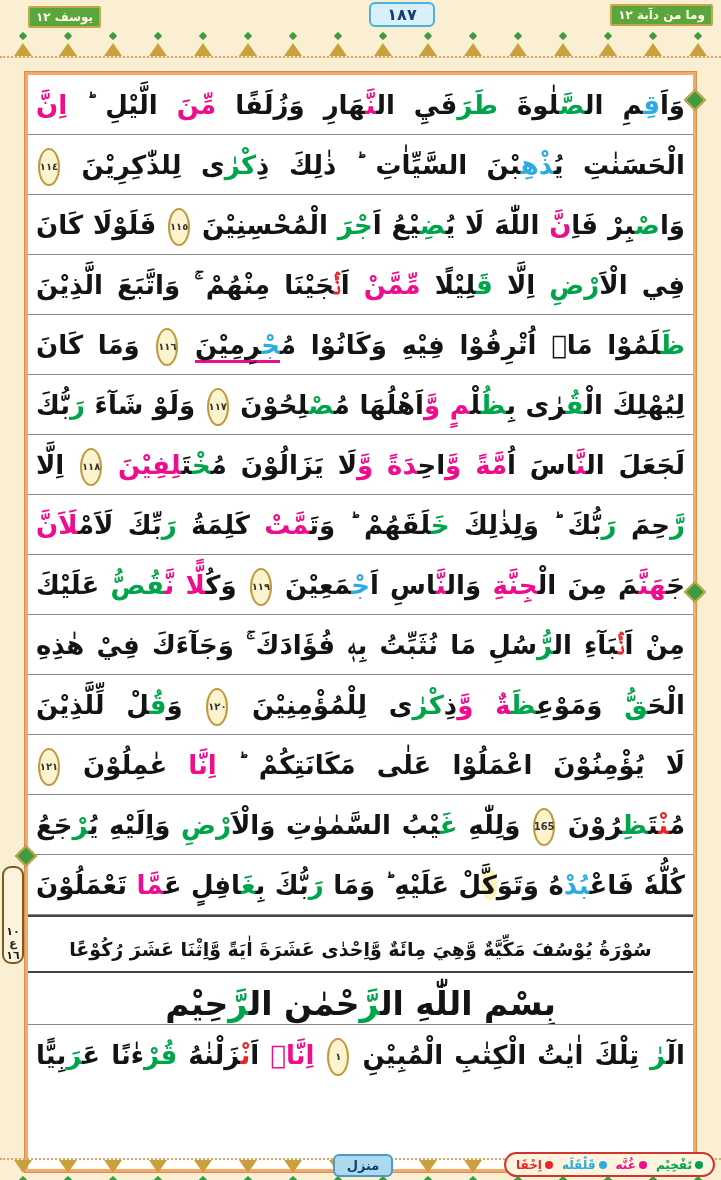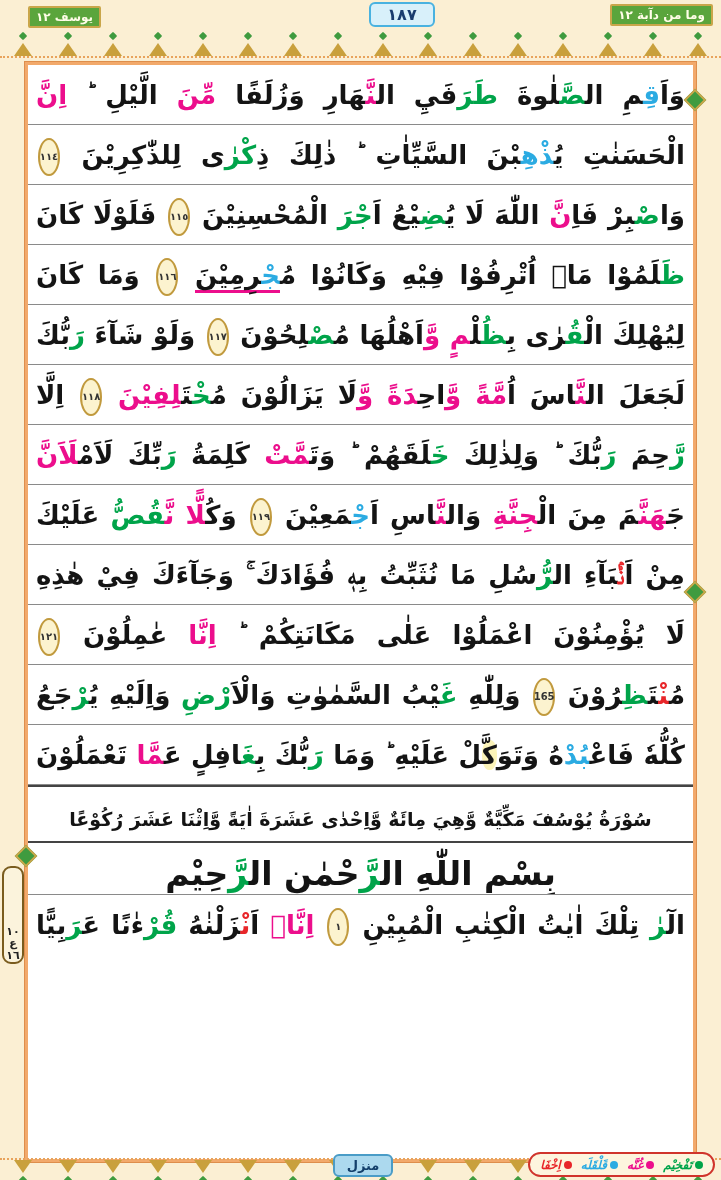--- a/index.html
+++ b/index.html
@@ -26,21 +26,21 @@
   }
   .pill-right{top:4px;right:8px;}
   .pill-left{top:6px;left:28px;}
   .page-num{
     position:absolute;top:2px;left:329px;width:66px;height:25px;box-sizing:border-box;
     background:#D8F0FA;border:2px solid #49B2E0;border-radius:6px;
     color:#1A3C6E;font-weight:700;font-size:16px;line-height:21px;text-align:center;margin-left:40px;
   }
   
   .frame{
-    position:absolute;left:25px;top:62px;width:671px;height:1100px;box-sizing:border-box;
+    position:absolute;left:25px;top:72px;width:671px;height:1100px;box-sizing:border-box;
     background:#FFFFFF;border:3px solid #F2A96B;box-shadow:0 0 0 1px #DE8E4C;
   }
   .rows{position:absolute;inset:0;display:flex;flex-direction:column;}
   .qline{
     direction:rtl;unicode-bidi:embed;
     height:60px;line-height:60px;box-sizing:border-box;overflow:hidden;
     padding:0 8px;border-bottom:1px solid #8a8a8a;
     font-weight:700;font-size:26px;color:#141414;
     text-align:justify;text-align-last:justify;
   }
@@ -71,21 +71,21 @@
     display:flex;flex-direction:column;align-items:center;justify-content:flex-end;
     color:#222;font-weight:700;font-size:11px;line-height:12px;text-align:center;
   }
   
   .legend{
     position:absolute;right:6px;bottom:3px;height:25px;box-sizing:border-box;
     background:#FDF5DE;border:2px solid #D0342C;border-radius:13px;
     display:flex;flex-direction:row-reverse;align-items:center;gap:9px;padding:0 10px;
     direction:rtl;
   }
-  .legend-item{display:flex;align-items:center;gap:3px;font-size:12px;font-weight:700;font-style:italic;}
+  .legend-item{display:flex;align-items:center;gap:3px;font-size:12px;font-weight:700;}
   .legend-dot{width:8px;height:8px;border-radius:50%;}
   .manzil{
     position:absolute;left:333px;bottom:3px;width:60px;height:23px;box-sizing:border-box;
     background:#ACD9EE;border:2px solid #4A9CC7;border-radius:6px;
     color:#14406B;font-weight:700;font-size:13px;line-height:19px;text-align:center;
   }
 </style>
 </head>
 <body>
 
@@ -146,26 +146,28 @@
 <div class="pill pill-left">
   <span>يوسف ١٢</span>
 </div>
 <div class="page-num">١٨٧</div>
 
 <div class="frame">
   <div class="rows" id="rows">
       <div class="qline"><span>وَاَ</span><span class="seg-b">قِ</span><span>مِ ال</span><span class="seg-g">صَّ</span><span>لٰوةَ </span><span class="seg-g">طَرَ</span><span>فَيِ ال</span><span class="seg-p">نَّ</span><span>هَارِ وَزُلَفًا </span><span class="seg-p">مِّنَ</span><span> الَّيْلِ ؕ </span><span class="seg-p">اِنَّ</span></div>
       <div class="qline"><span>الْحَسَنٰتِ يُ</span><span class="seg-b">ذْهِ</span><span>بْنَ السَّيِّاٰتِ ؕ ذٰلِكَ ذِ</span><span class="seg-g">كْرٰ</span><span>ى لِلذّٰكِرِيْنَ </span><span class="ayah-marker">١١٤</span></div>
       <div class="qline"><span>وَا</span><span class="seg-g">صْ</span><span>بِرْ فَاِ</span><span class="seg-p">نَّ</span><span> اللّٰهَ لَا يُ</span><span class="seg-g">ضِ</span><span>يْعُ اَ</span><span class="seg-g">جْرَ</span><span> الْمُحْسِنِيْنَ </span><span class="ayah-marker">١١٥</span><span> فَلَوْلَا كَانَ</span></div>
+      <div class="qline"><span>فِي الْاَ</span><span class="seg-g">رْضِ</span><span> اِلَّا </span><span class="seg-g">قَ</span><span>لِيْلًا </span><span class="seg-p">مِّمَّنْ</span><span> اَ</span><span class="seg-r">نْۢ</span><span>جَيْنَا مِنْهُمْ ۚ وَاتَّبَعَ الَّذِيْنَ</span></div>
       <div class="qline"><span class="seg-g">ظَ</span><span>لَمُوْا مَاۤ اُتْرِفُوْا فِيْهِ وَكَانُوْا مُ</span><span class="seg-b u-pink">جْ</span><span class="u-pink">رِمِيْنَ</span><span> </span><span class="ayah-marker">١١٦</span><span> وَمَا كَانَ </span></div>
       <div class="qline"><span>لِيُهْلِكَ الْ</span><span class="seg-g">قُ</span><span>رٰى بِ</span><span class="seg-g">ظُ</span><span>لْ</span><span class="seg-p">مٍ وَّ</span><span>اَهْلُهَا مُ</span><span class="seg-g">صْ</span><span>لِحُوْنَ </span><span class="ayah-marker">١١٧</span><span> وَلَوْ شَآءَ </span><span class="seg-g">رَ</span><span>بُّكَ</span></div>
       <div class="qline"><span>لَجَعَلَ ال</span><span class="seg-p">نَّ</span><span>اسَ اُ</span><span class="seg-p">مَّةً وَّ</span><span>احِ</span><span class="seg-p">دَةً وَّ</span><span>لَا يَزَالُوْنَ مُ</span><span class="seg-g">خْ</span><span>تَ</span><span class="seg-p">لِفِيْنَ</span><span> </span><span class="ayah-marker">١١٨</span><span> اِلَّا مَنْ</span></div>
       <div class="qline"><span class="seg-g">رَّ</span><span>حِمَ </span><span class="seg-g">رَ</span><span>بُّكَ ؕ وَلِذٰلِكَ </span><span class="seg-g">خَ</span><span>لَقَهُمْ ؕ وَتَ</span><span class="seg-p">مَّتْ</span><span> كَلِمَةُ </span><span class="seg-g">رَ</span><span>بِّكَ لَاَمْ</span><span class="seg-p">لَاَنَّ</span></div>
       <div class="qline"><span>جَ</span><span class="seg-p">هَنَّ</span><span>مَ مِنَ الْ</span><span class="seg-p">جِنَّةِ</span><span> وَال</span><span class="seg-p">نَّ</span><span>اسِ اَ</span><span class="seg-b">جْ</span><span>مَعِيْنَ </span><span class="ayah-marker">١١٩</span><span> وَكُ</span><span class="seg-p">لًّا نَّ</span><span class="seg-g">قُصُّ</span><span> عَلَيْكَ</span></div>
       <div class="qline"><span>مِنْ اَ</span><span class="seg-r">نْۢ</span><span>بَآءِ ال</span><span class="seg-g">رُّ</span><span>سُلِ مَا نُثَبِّتُ بِهٖ فُؤَادَكَ ۚ وَجَآءَكَ فِيْ هٰذِهِ</span></div>
+      <div class="qline"><span>الْحَ</span><span class="seg-g">قُّ</span><span> وَمَوْعِ</span><span class="seg-g">ظَ</span><span class="seg-p">ةٌ وَّ</span><span>ذِ</span><span class="seg-g">كْرٰ</span><span>ى لِلْمُؤْمِنِيْنَ </span><span class="ayah-marker">١٢٠</span><span> وَ</span><span class="seg-g">قُ</span><span>لْ لِّلَّذِيْنَ</span></div>
       <div class="qline"><span>لَا يُؤْمِنُوْنَ اعْمَلُوْا عَلٰى مَكَانَتِكُمْ ؕ </span><span class="seg-p">اِنَّا</span><span> عٰمِلُوْنَ </span><span class="ayah-marker">١٢١</span></div>
       <div class="qline"><span>مُ</span><span class="seg-r">نْ</span><span>تَ</span><span class="seg-g">ظِ</span><span>رُوْنَ </span><span class="ayah-marker">165</span><span> وَلِلّٰهِ </span><span class="seg-g">غَ</span><span>يْبُ السَّمٰوٰتِ وَالْاَ</span><span class="seg-g">رْضِ</span><span> وَاِلَيْهِ يُ</span><span class="seg-g">رْ</span><span>جَعُ الْاَمْ</span></div>
       <div class="qline"><span>كُلُّهٗ فَاعْ</span><span class="seg-b">بُدْ</span><span>هُ وَتَوَ</span><span class="hl">كَّ</span><span>لْ عَلَيْهِ ؕ وَمَا </span><span class="seg-g">رَ</span><span>بُّكَ بِ</span><span class="seg-g">غَ</span><span>افِلٍ عَ</span><span class="seg-p">مَّا</span><span> تَعْمَلُوْنَ </span></div>
       <div class="qline row-header">سُوْرَةُ يُوْسُفَ مَكِّيَّةٌ وَّهِيَ مِائَةٌ وَّاِحْدٰى عَشَرَةَ اٰيَةً وَّاِثْنَا عَشَرَ رُكُوْعًا</div>
       <div class="qline row-bismillah"><span>بِسْمِ اللّٰهِ ال</span><span class="seg-g">رَّ</span><span>حْمٰنِ ال</span><span class="seg-g">رَّ</span><span>حِيْمِ</span></div>
       <div class="qline row-last"><span>الٓ</span><span class="seg-g">رٰ</span><span> تِلْكَ اٰيٰتُ الْكِتٰبِ الْمُبِيْنِ </span><span class="ayah-marker">١</span><span> </span><span class="seg-p">اِنَّاۤ</span><span> اَ</span><span class="seg-r">نْ</span><span>زَلْنٰهُ </span><span class="seg-g">قُرْ</span><span>ءٰنًا عَ</span><span class="seg-g">رَ</span><span>بِيًّا لَّعَلَّكُمْ تَعْ</span></div>
     </div>
 </div>
 
 <div class="diamond" style="right:18px;top:92px;"></div>

